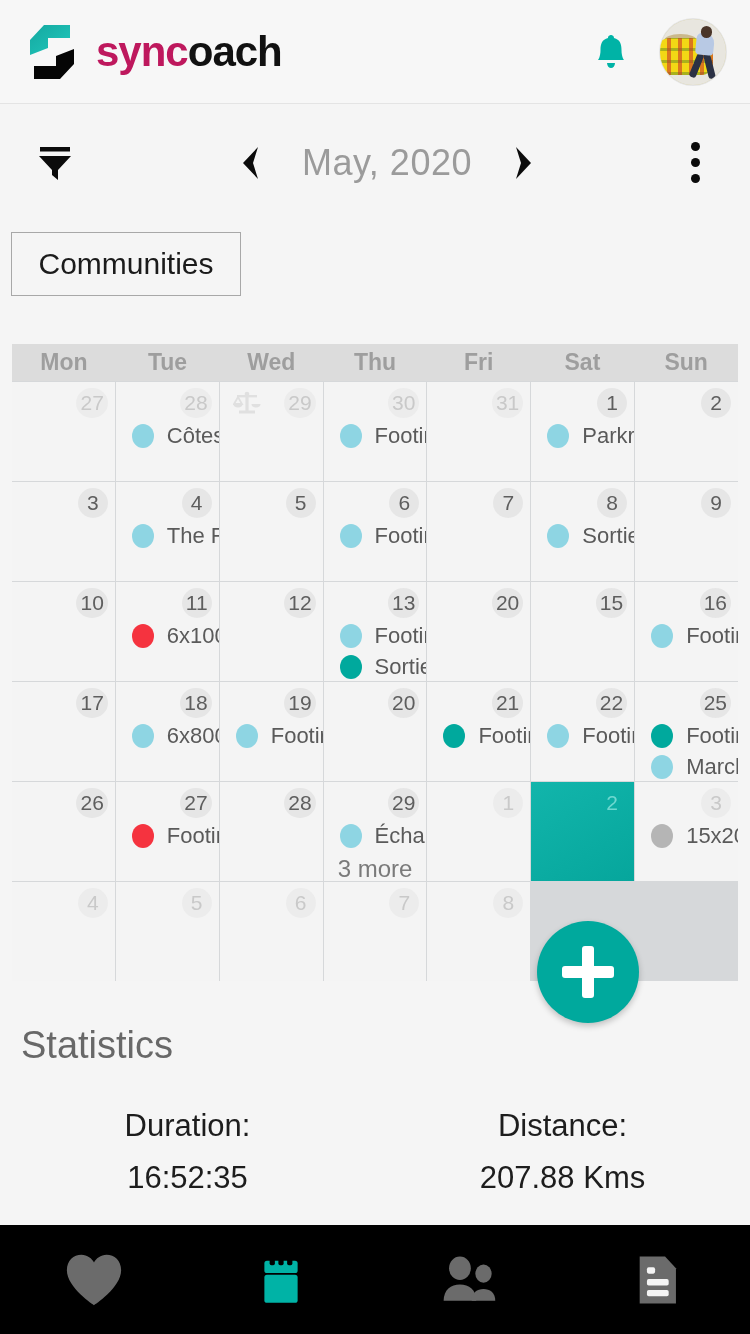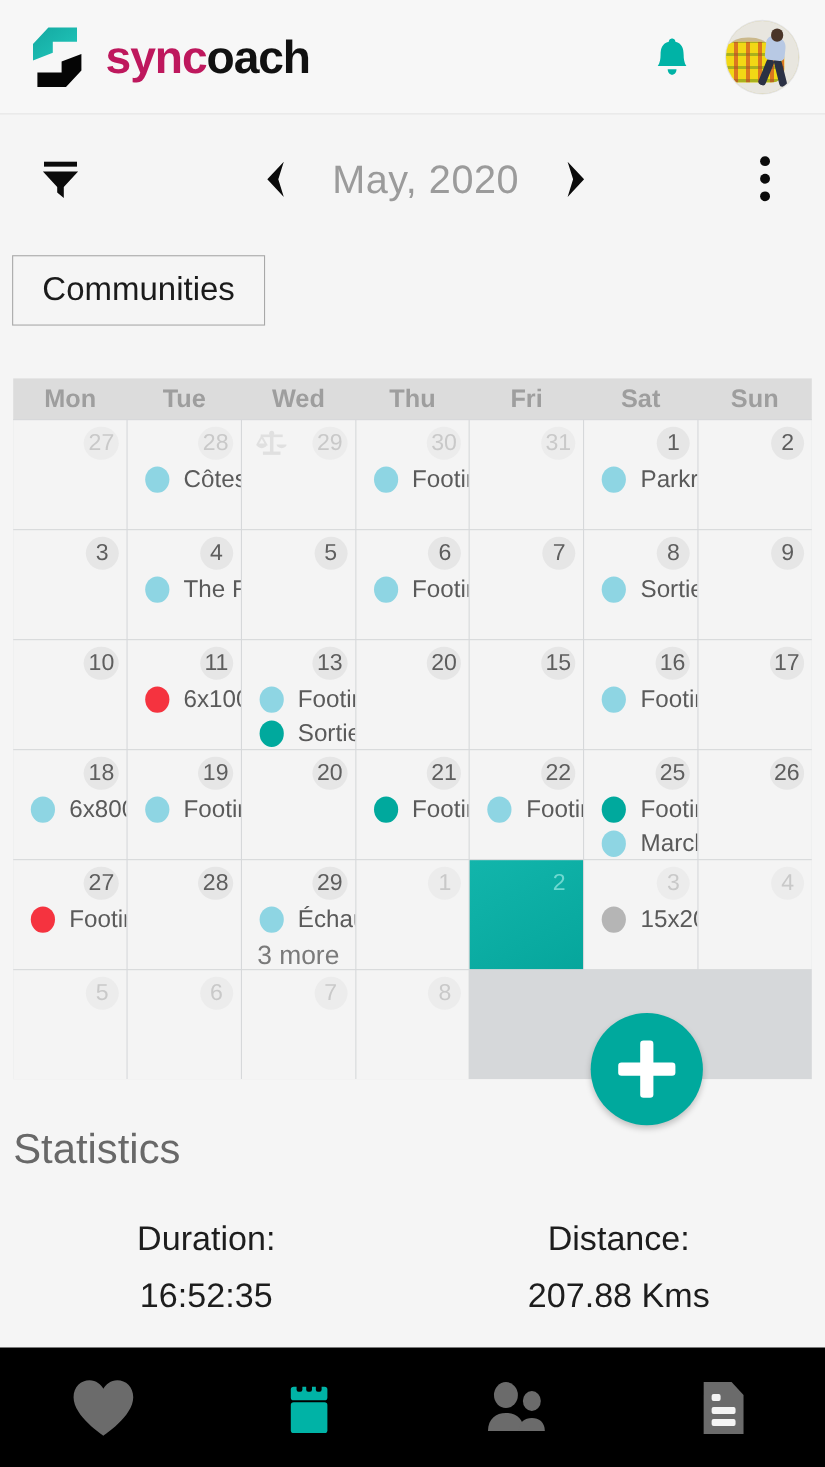--- a/index.html
+++ b/index.html
@@ -142,21 +142,21 @@
     position:absolute; left: 537px; top: 921px; width: 102px; height: 102px;
     border-radius: 50%; background: #00a99d;
     display:flex; align-items:center; justify-content:center;
     box-shadow: 0 3px 6px rgba(0,0,0,.22);
   }
   .fab .plus-h { position:absolute; width: 52px; height: 12px; background:#fff; border-radius: 3px; }
   .fab .plus-v { position:absolute; width: 12px; height: 52px; background:#fff; border-radius: 3px; }
 
   
   .stats-title {
-    position:absolute; left: 12px; top: 1024px;
+    position:absolute; left: 21px; top: 1024px;
     font-size: 38px; color:#686868; font-weight: 300;
   }
   .stats-grid {
     position:absolute; left: 0; top: 1108px; width: 750px;
     display:grid; grid-template-columns: 1fr 1fr; text-align:center;
   }
   .stat-label { font-size: 31px; color:#1d1d1d; }
   .stat-value { font-size: 31px; color:#1d1d1d; margin-top: 16px; }
 
   
@@ -349,20 +349,24 @@
         <div class="cell">
           <span class="daynum">11</span>
           <div class="events">
             <div class="event">
               <span class="dot" style="background: rgb(245, 51, 63);"></span>
               <span class="etitle">6x100</span>
             </div>
           </div>
         </div>
         <div class="cell">
+          <span class="daynum">12</span>
+          <div class="events"></div>
+        </div>
+        <div class="cell">
           <span class="daynum">13</span>
           <div class="events">
             <div class="event">
               <span class="dot" style="background: rgb(142, 213, 227);"></span>
               <span class="etitle">Footir</span>
             </div>
             <div class="event">
               <span class="dot" style="background: rgb(0, 169, 157);"></span>
               <span class="etitle">Sortie</span>
             </div>

